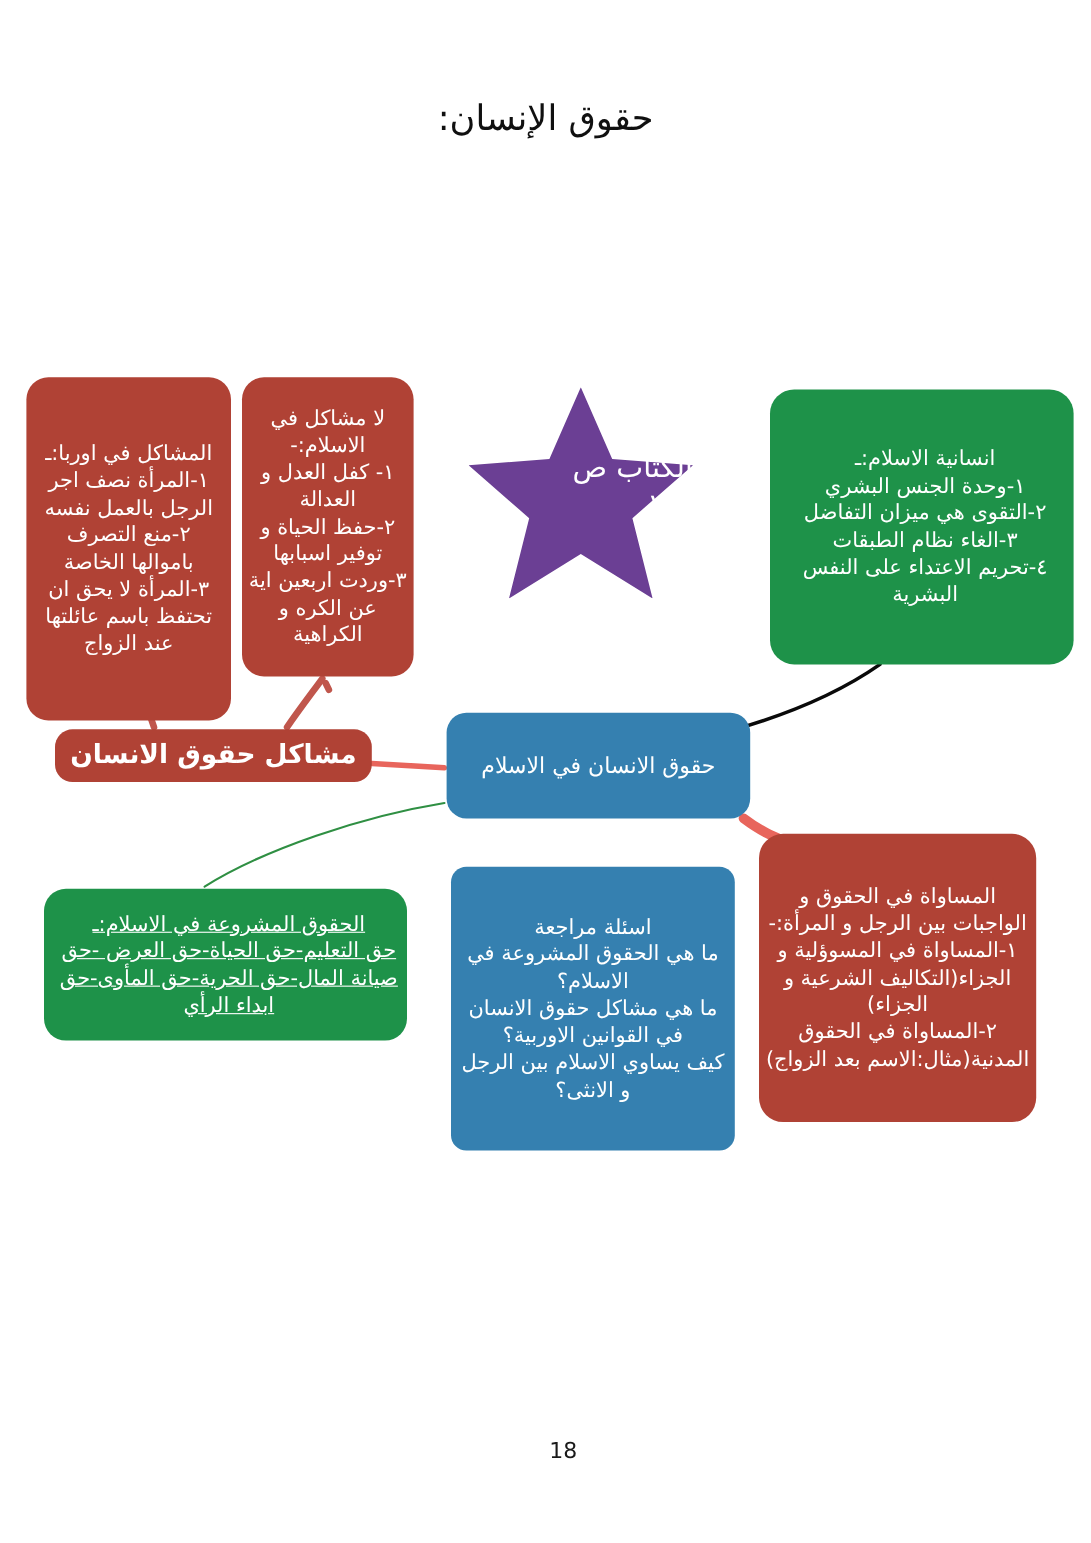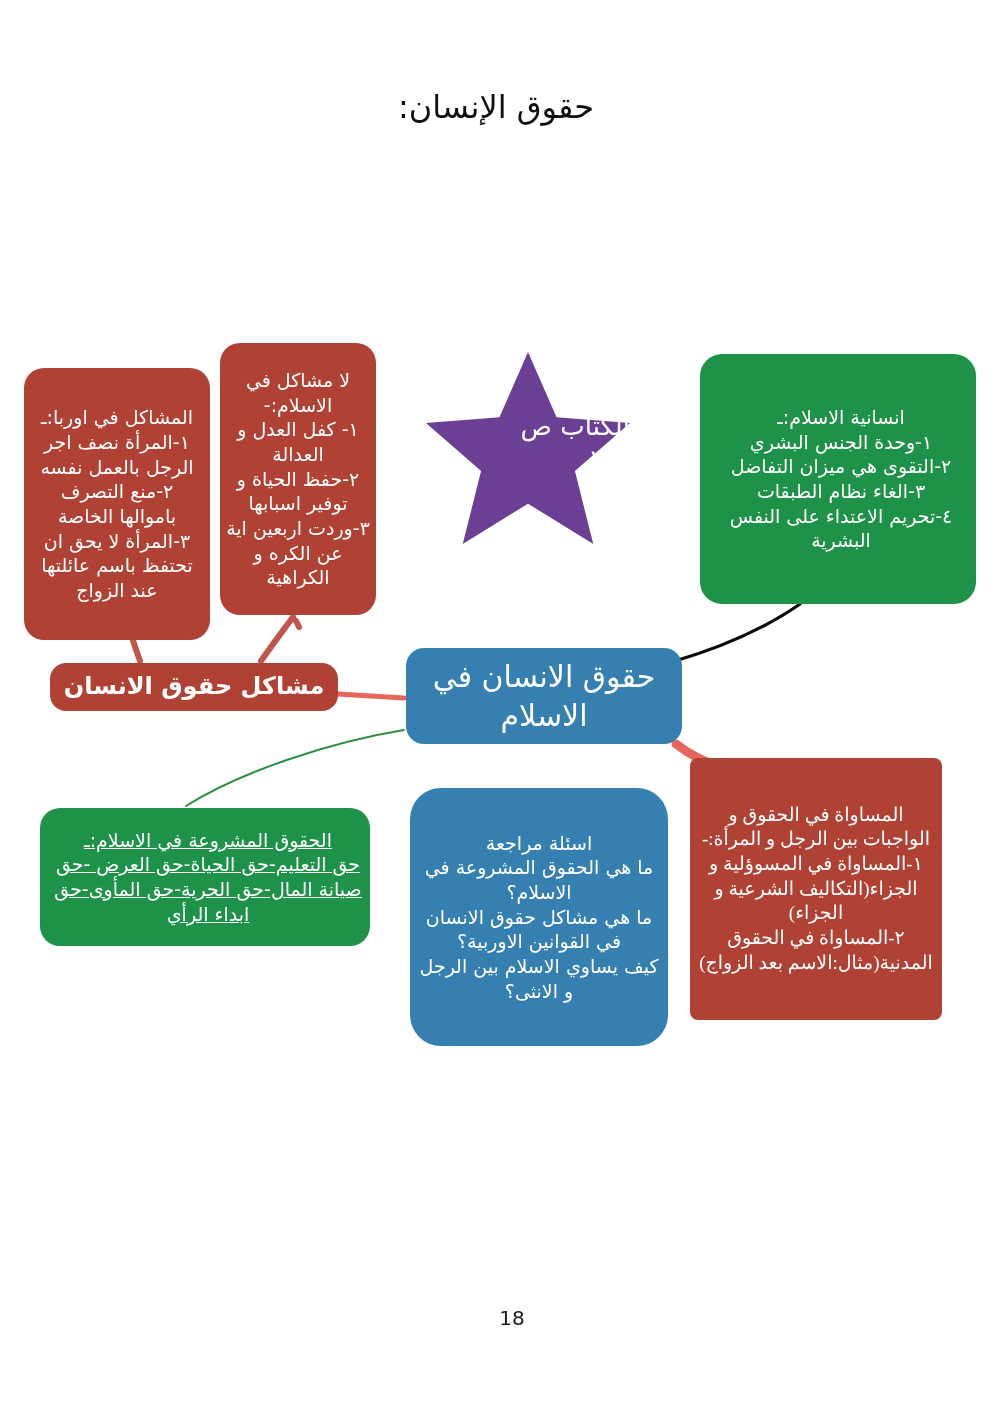--- a/index.html
+++ b/index.html
@@ -62,22 +62,22 @@
   .node .txt {
     display: block;
     width: 100%;
   }
   .red    { background: #b04235; }
   .green  { background: #1e9249; padding-left: 12px; }
   .blue   { background: #3580b0; }
 
   
   #node-europe-problems {
-    left: 24px;  top: 343px;  width: 186px; height: 272px;
-    font-size: 19px; border-radius: 20px; margin-top: 25px;
+    left: 24px;  top: 343px;  width: 186px; height: 312px;
+    font-size: 19px; border-radius: 20px;
   }
   #node-europe-problems .txt { overflow: visible; }
 
   #node-no-problems-islam {
     left: 220px; top: 343px;  width: 156px; height: 272px;
     font-size: 19px; border-radius: 20px;
   }
 
   #node-star-wrap {
     position: absolute;
@@ -102,41 +102,41 @@
     font-family: "DejaVu Sans", sans-serif;
   }
 
   #node-humanity-islam {
     left: 700px; top: 354px;  width: 276px; height: 250px;
     font-size: 19px; border-radius: 22px;
   }
 
   #node-center {
     left: 406px; top: 648px;  width: 276px; height: 96px;
-    font-size: 30px; border-radius: 18px;
+    font-size: 20px; border-radius: 18px;
   }
 
   #node-problems-label {
     left: 50px;  top: 663px;  width: 288px; height: 48px;
     font-size: 24px; border-radius: 16px; font-weight: bold;
   }
 
   #node-legit-rights {
     left: 40px;  top: 808px;  width: 330px; height: 138px;
     font-size: 19px; border-radius: 20px; text-decoration: underline;
   }
 
   #node-review-questions {
     left: 410px; top: 788px;  width: 258px; height: 258px;
-    font-size: 19px; border-radius: 31px;
+    font-size: 19px; border-radius: 14px;
   }
 
   #node-equality {
     left: 690px; top: 758px;  width: 252px; height: 262px;
-    font-size: 19px; border-radius: 8px; font-family: Liberation Serif, serif;
+    font-size: 19px; border-radius: 22px;
   }
 
   
   #page-number {
     position: absolute;
     left: 0;
     top: 1306px;
     width: 992px;
     text-align: center;
     font-size: 20px;

